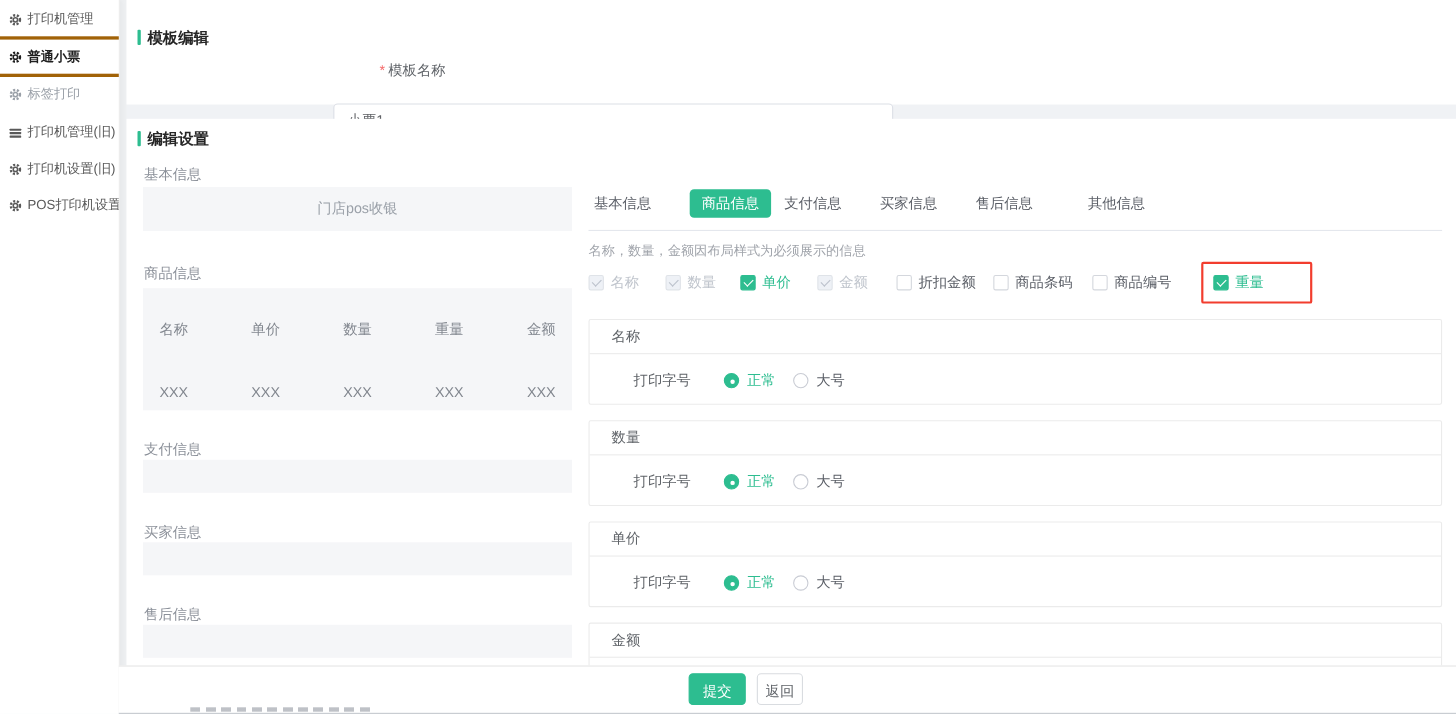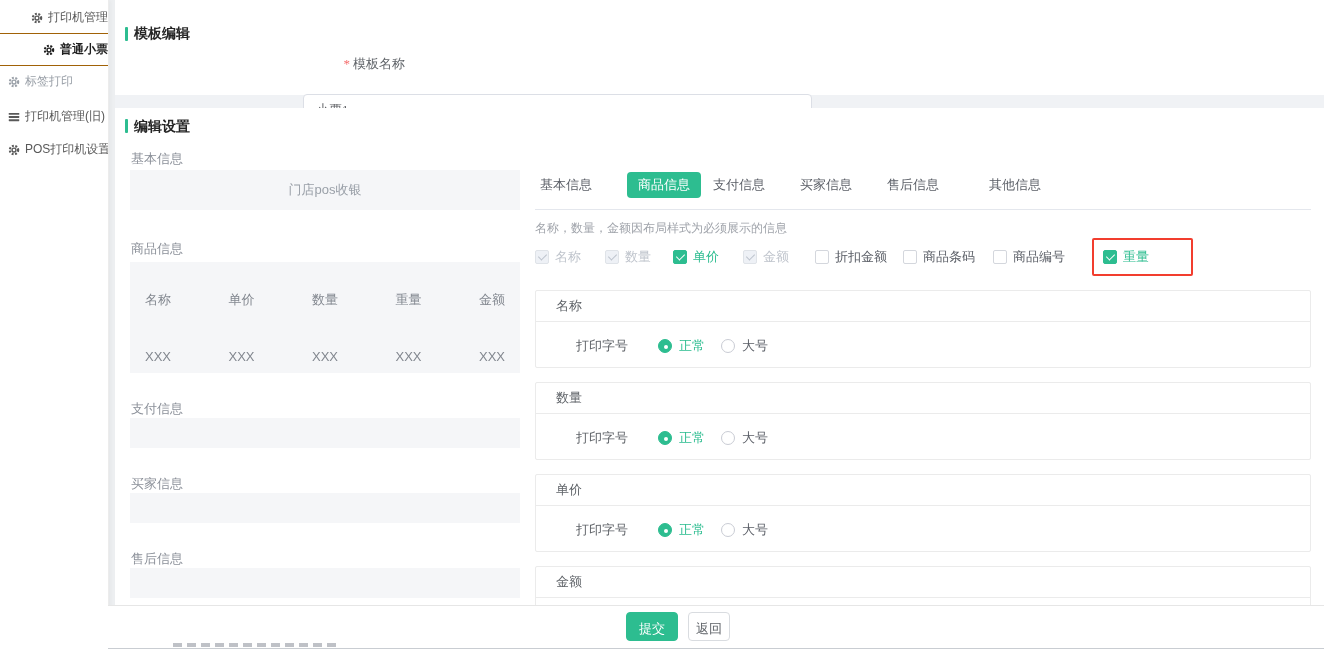--- a/index.html
+++ b/index.html
@@ -3,33 +3,33 @@
 <meta charset="utf-8">
 <style>
   html,body{margin:0;padding:0;}
   body{font-family:"Liberation Sans","DejaVu Sans",sans-serif;background:#f0f2f5;}
   .page{position:relative;width:1324px;height:649px;overflow:hidden;background:#f0f2f5;font-size:13px;color:#5f6368;}
 
   
   .sidebar{position:absolute;left:0;top:0;width:108px;height:649px;background:#fff;border-right:1px solid #ececec;box-shadow:2px 0 4px rgba(0,0,0,.03);z-index:5;}
   .side-list{list-style:none;margin:0;padding:2px 0 0 0;}
   .side-item{display:flex;align-items:center;gap:5px;height:31px;padding-left:8px;font-size:12px;color:#595959;cursor:pointer;white-space:nowrap;overflow:hidden;}
-  .side-item:nth-child(1),.side-item:nth-child(2){border-bottom:1px solid #a16207;justify-content:flex-end;}
+  .side-item:nth-child(1),.side-item:nth-child(2){border-bottom:3px solid #a16207;}
   .side-item:nth-child(4){margin-top:3px;}
   .side-item:nth-child(n+4){height:33px;}
   .side-item.active{font-weight:bold;color:#1f1f1f;}
   .side-item.muted{color:#9aa0a8;}
   .side-icon{display:inline-flex;flex:0 0 auto;color:inherit;}
 
   
   .gutter{position:absolute;left:108px;top:0;width:7px;height:649px;background:#edeff1;}
 
   
   .card{position:absolute;left:115px;width:1209px;background:#fff;}
-  .card-template{top:0;height:95px;font-family:Liberation Serif, serif;}
+  .card-template{top:0;height:95px;}
   .card-settings{top:108px;height:497px;overflow:hidden;}
   .sec-title{position:absolute;font-size:14px;font-weight:bold;color:#262626;line-height:18px;}
   .sec-bar{position:absolute;width:3px;height:14px;background:#2dbd90;border-radius:1px;}
 
   
   .form-label{position:absolute;left:100px;top:55px;width:190px;text-align:right;font-size:13px;color:#5f6368;}
   .req{color:#f56c6c;margin-right:3px;}
   .tpl-input{position:absolute;left:188px;top:46px;width:509px;height:32px;box-sizing:border-box;border:1px solid #dcdfe6;border-radius:4px;padding:0 12px;font-size:13px;color:#606266;outline:none;font-family:inherit;margin-top:48px;}
 
   
@@ -132,20 +132,29 @@
           </span>
         <span>打印机管理(旧)</span>
       </li>
       <li class="side-item">
         <span class="side-icon">
             <svg viewBox="0 0 16 16" width="12" height="12">
               <circle cx="8" cy="8" r="5.5" fill="none" stroke="currentColor" stroke-width="3" stroke-dasharray="2.5 2"></circle>
               <circle cx="8" cy="8" r="2.6" fill="none" stroke="currentColor" stroke-width="1.8"></circle>
             </svg>
           </span>
+        <span>打印机设置(旧)</span>
+      </li>
+      <li class="side-item">
+        <span class="side-icon">
+            <svg viewBox="0 0 16 16" width="12" height="12">
+              <circle cx="8" cy="8" r="5.5" fill="none" stroke="currentColor" stroke-width="3" stroke-dasharray="2.5 2"></circle>
+              <circle cx="8" cy="8" r="2.6" fill="none" stroke="currentColor" stroke-width="1.8"></circle>
+            </svg>
+          </span>
         <span>POS打印机设置</span>
       </li>
     </ul>
   </aside>
   <div class="gutter"></div>
 
   <section class="card card-template">
     <span class="sec-bar" style="left:10px;top:27px;"></span>
     <h3 class="sec-title" style="left:19px;top:25px;margin:0;">模板编辑</h3>
     <div class="form-label">

